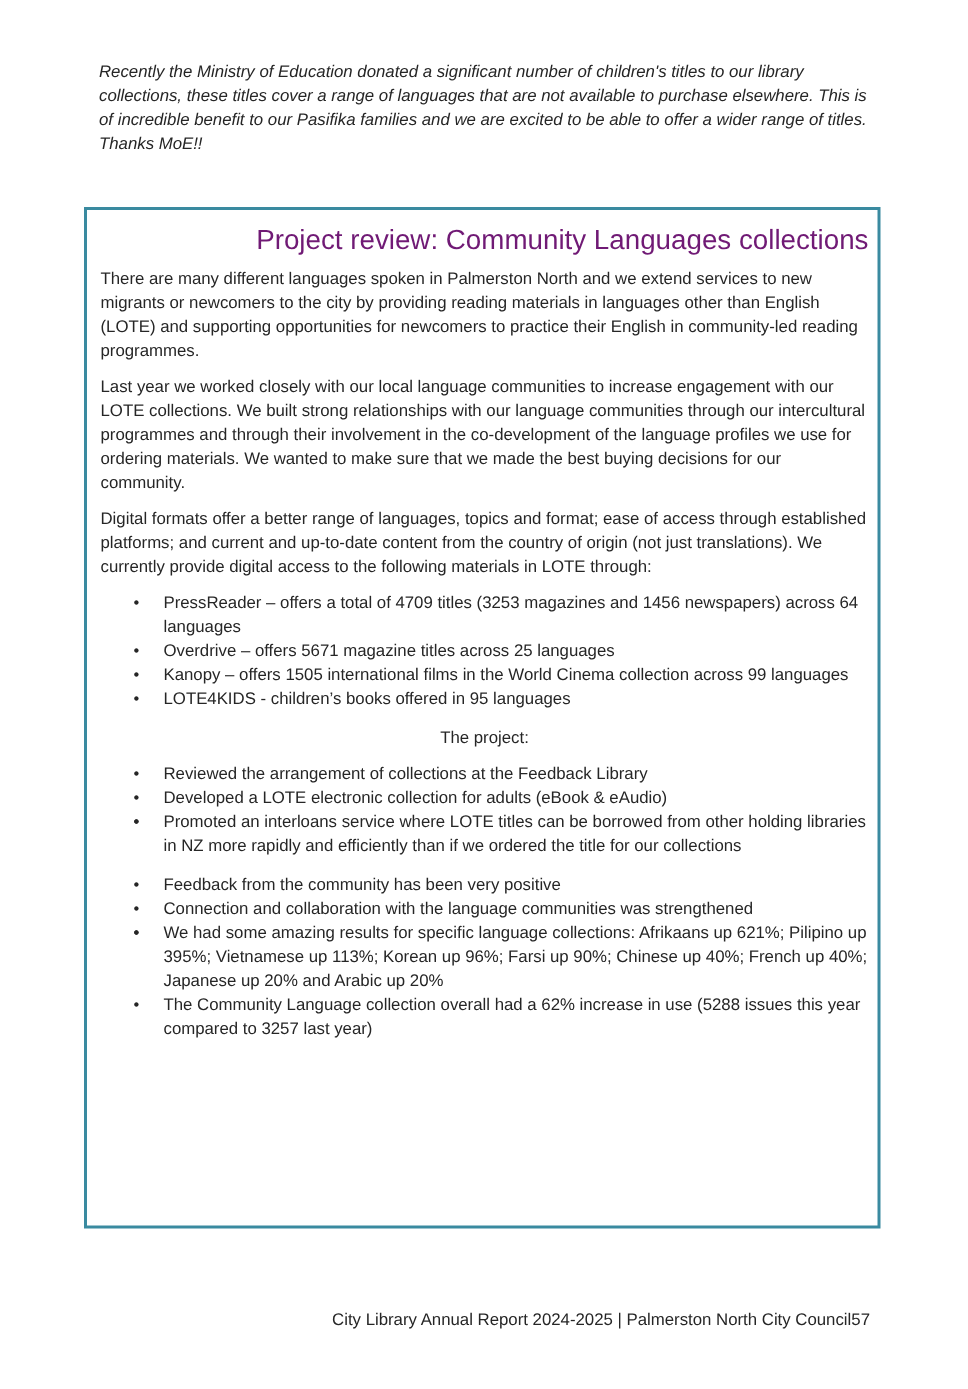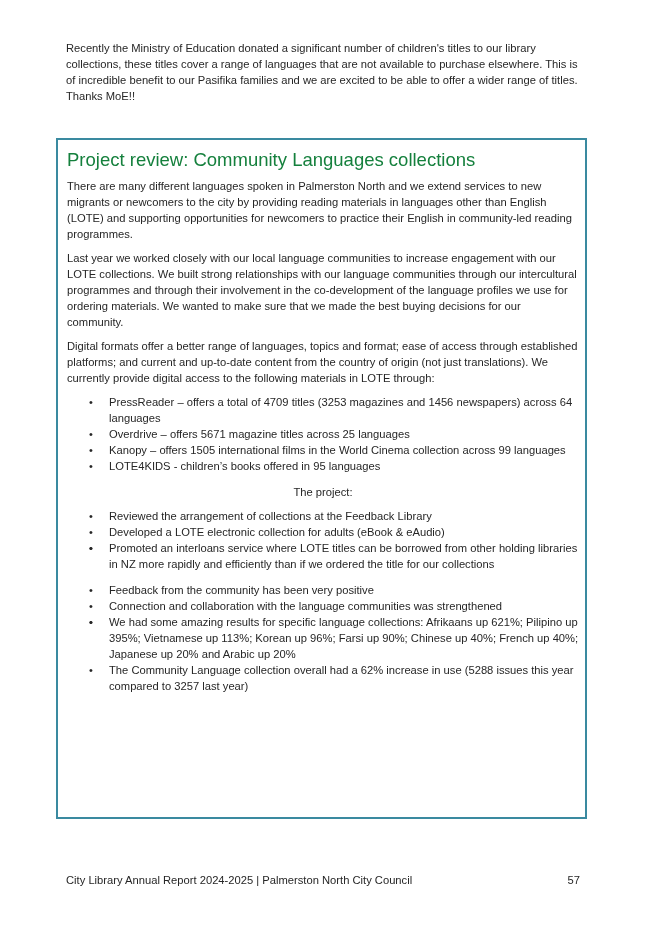--- a/index.html
+++ b/index.html
@@ -16,42 +16,44 @@
       overflow: hidden;
     }
     .intro {
       position: absolute;
       left: 66px;
       top: 40px;
       width: 520px;
       font-size: 11.2px;
       line-height: 16px;
       margin: 0;
+      font-style: italic;
     }
     .box {
       position: absolute;
       left: 56px;
       top: 138px;
       width: 527px;
       height: 677px;
       border: 2px solid #3a8aa0;
       box-sizing: content-box;
     }
     .box-inner {
       position: absolute;
       left: 9px;
       top: 8px;
       width: 512px;
     }
     .box-title {
       font-size: 18.5px;
       font-weight: normal;
-      color: #15803d;
+      color: #701a75;
       margin: 0 0 6px 0;
       line-height: 24px;
+      text-align: right;
     }
     .para {
       font-size: 11.2px;
       line-height: 16px;
       margin: 0 0 8px 0;
     }
     .label {
       font-size: 11.2px;
       line-height: 16px;
       margin: 0 0 8px 0;
@@ -75,21 +77,21 @@
       font-size: 11px;
     }
     .footer {
       position: absolute;
       left: 66px;
       top: 872px;
       width: 514px;
       font-size: 11.2px;
       line-height: 16px;
       display: flex;
-      justify-content: space-between;
+      justify-content: flex-end;
     }
   </style>
 </head>
 <body>
 
 <p class="intro">Recently the Ministry of Education donated a significant number of children's titles to our library collections, these titles cover a range of languages that are not available to purchase elsewhere. This is of incredible benefit to our Pasifika families and we are excited to be able to offer a wider range of titles. Thanks MoE!!</p>
 
 <div class="box">
   <div class="box-inner">
     <h2 class="box-title">Project review: Community Languages collections</h2>

